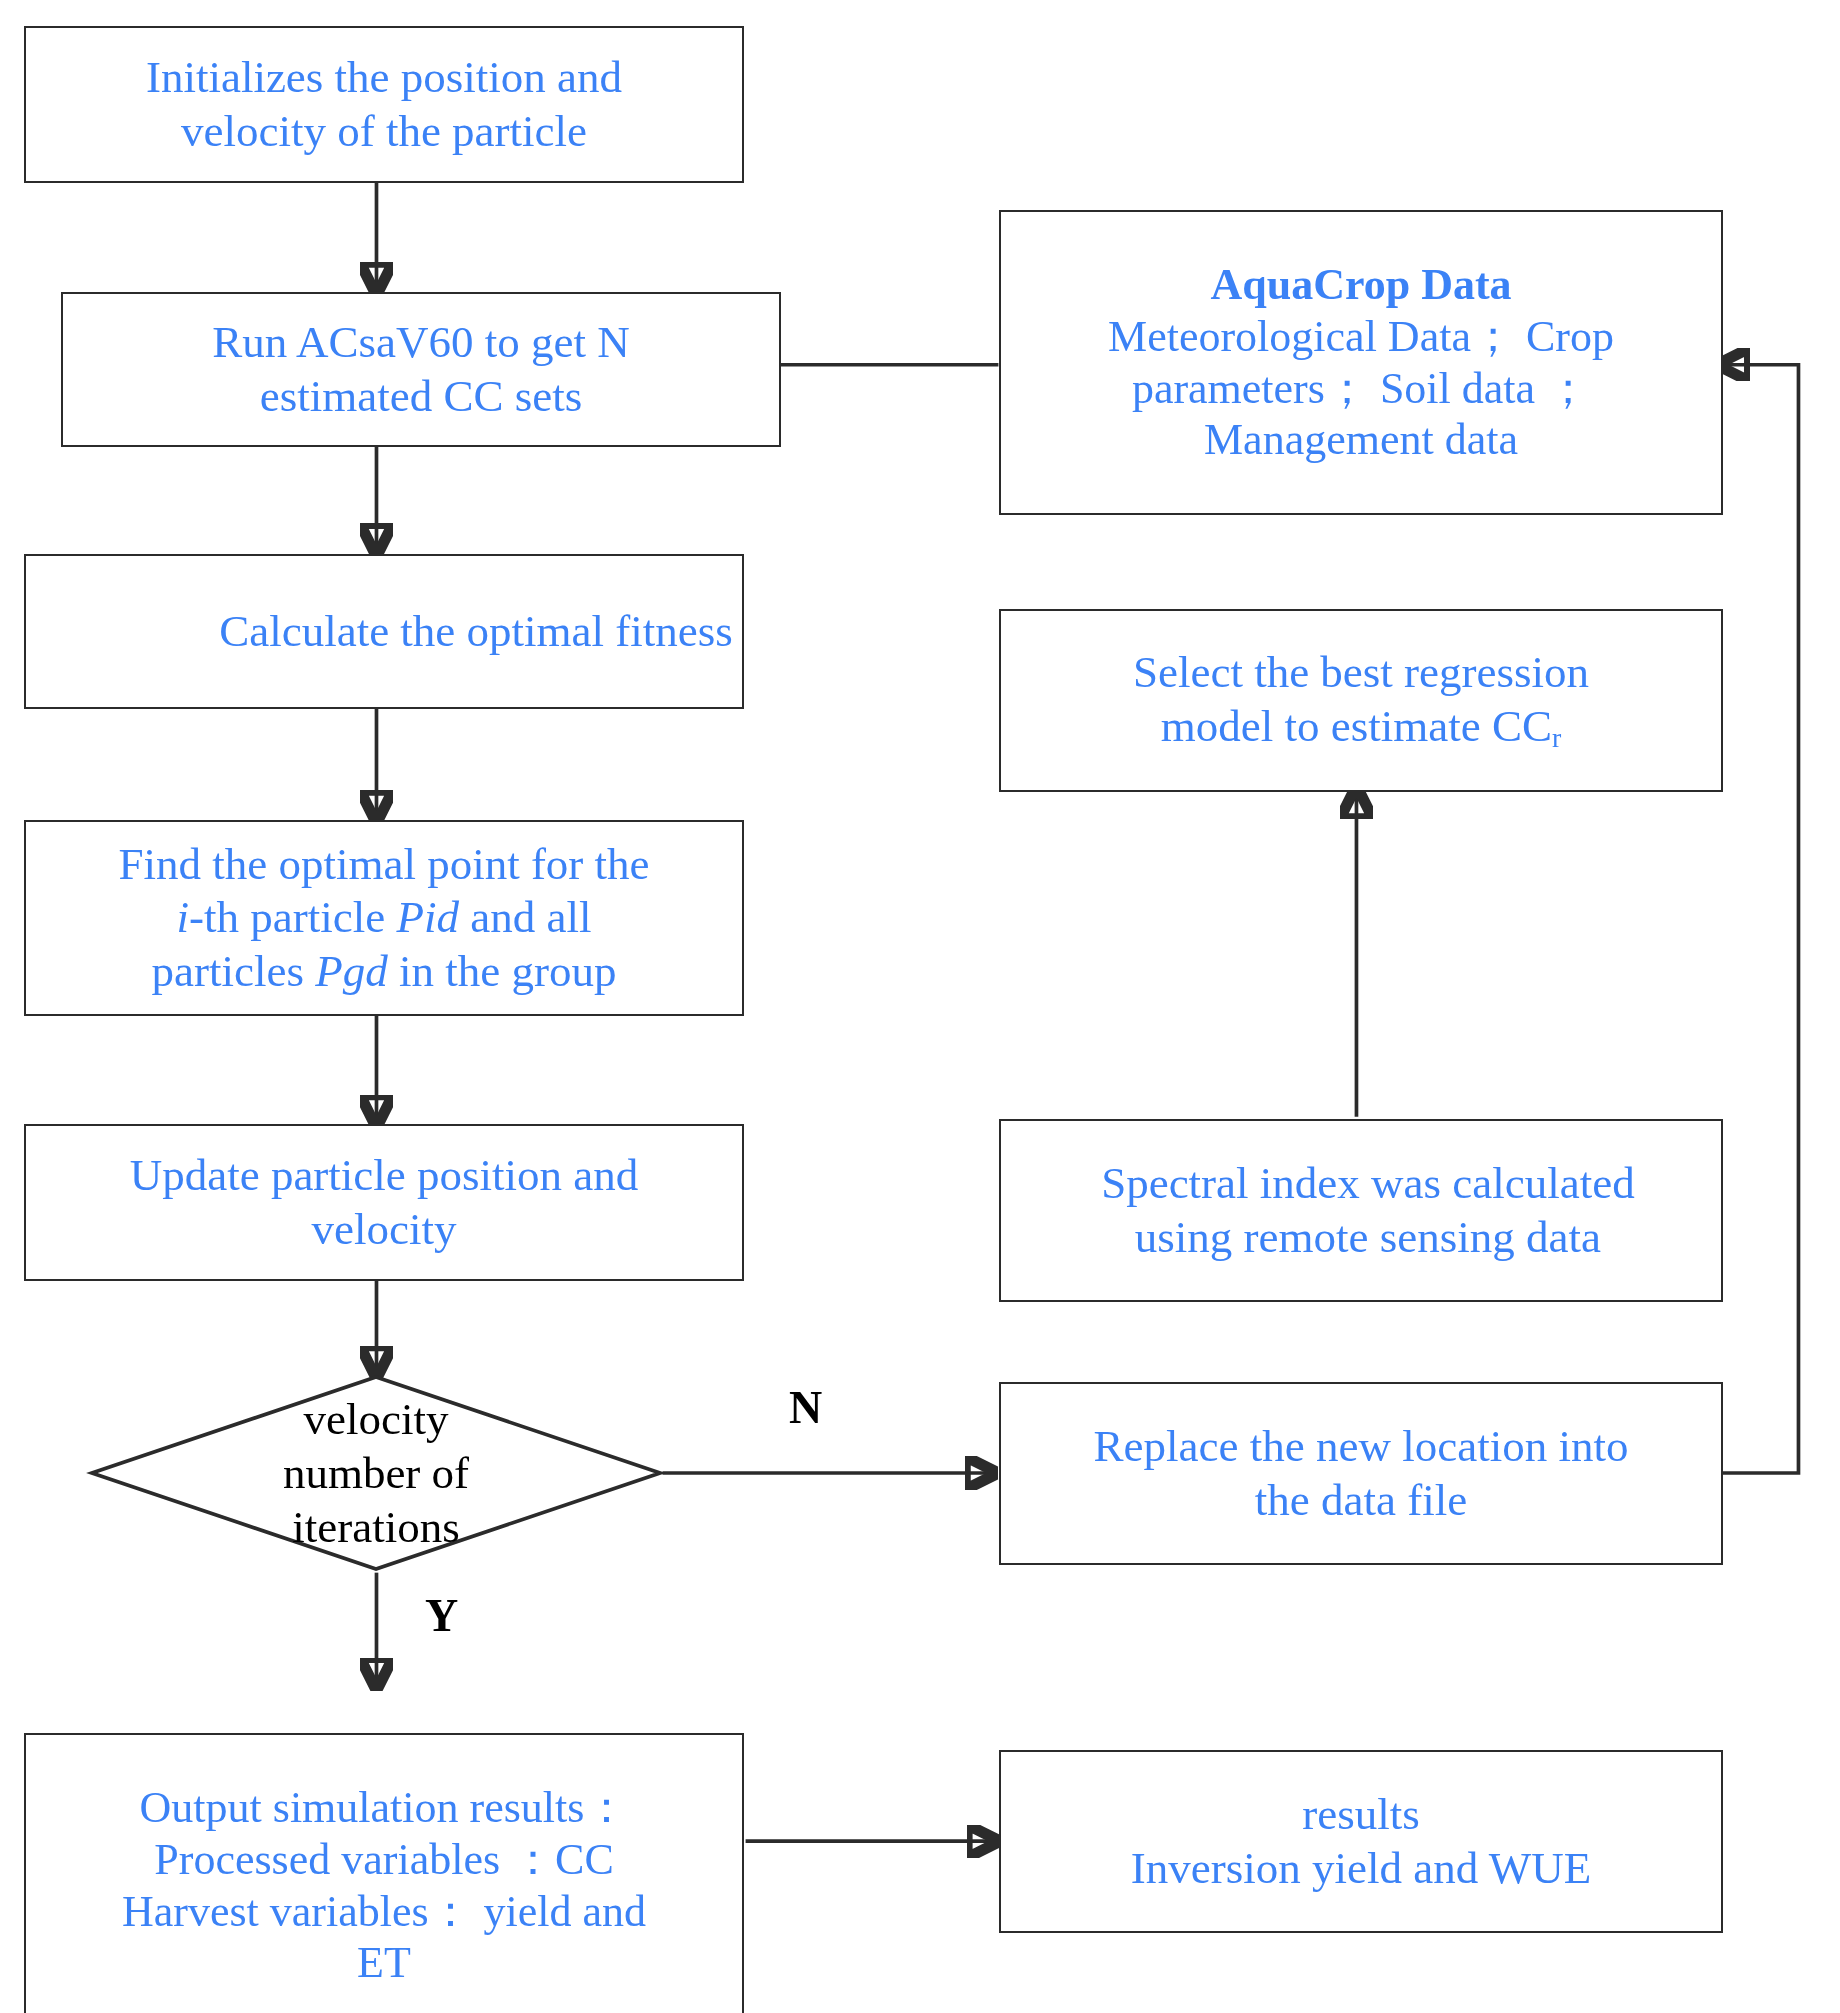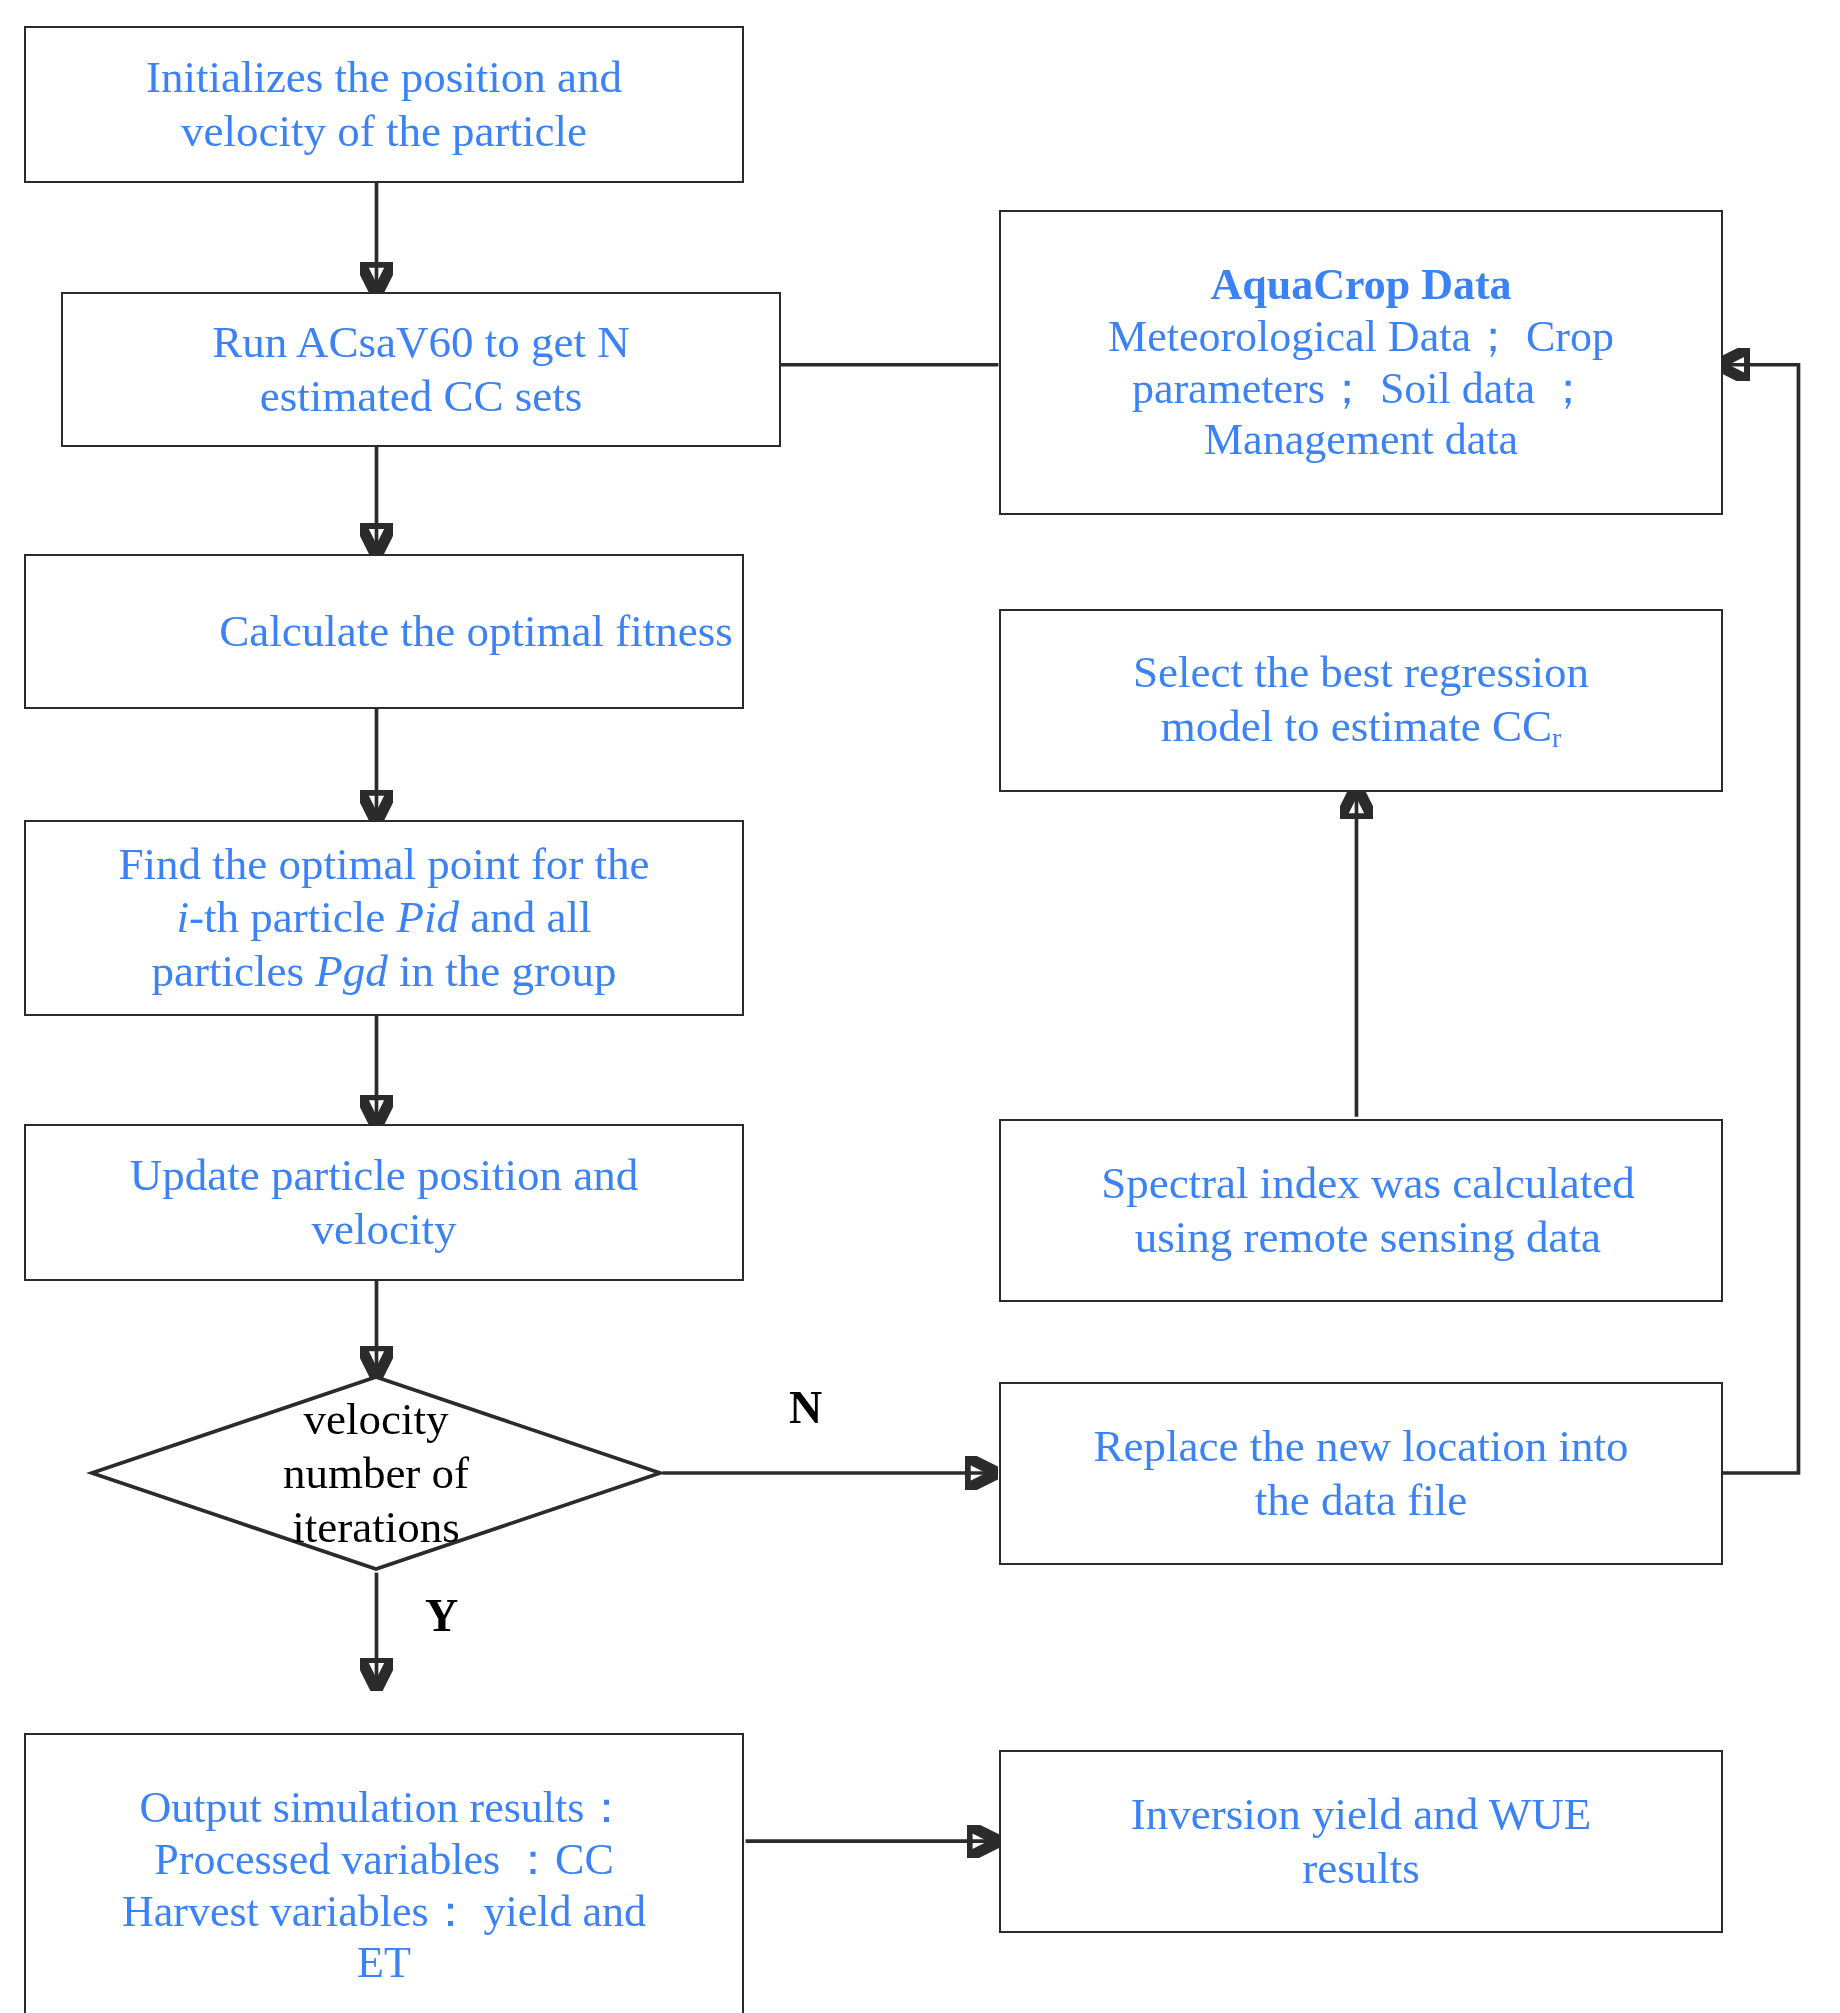--- a/index.html
+++ b/index.html
@@ -198,19 +198,19 @@
 
   <div class="node" style="left:999px; top:1382px; width:724px; height:183px;">
     <span class="txt">
       <span class="ln">Replace the new location into</span>
       <span class="ln">the data file</span>
     </span>
   </div>
 
   <div class="node" style="left:999px; top:1750px; width:724px; height:183px;">
     <span class="txt">
+      <span class="ln">results</span>
       <span class="ln">Inversion yield and WUE</span>
-      <span class="ln">results</span>
     </span>
   </div>
 
 </div>
 
 
 </body></html>

